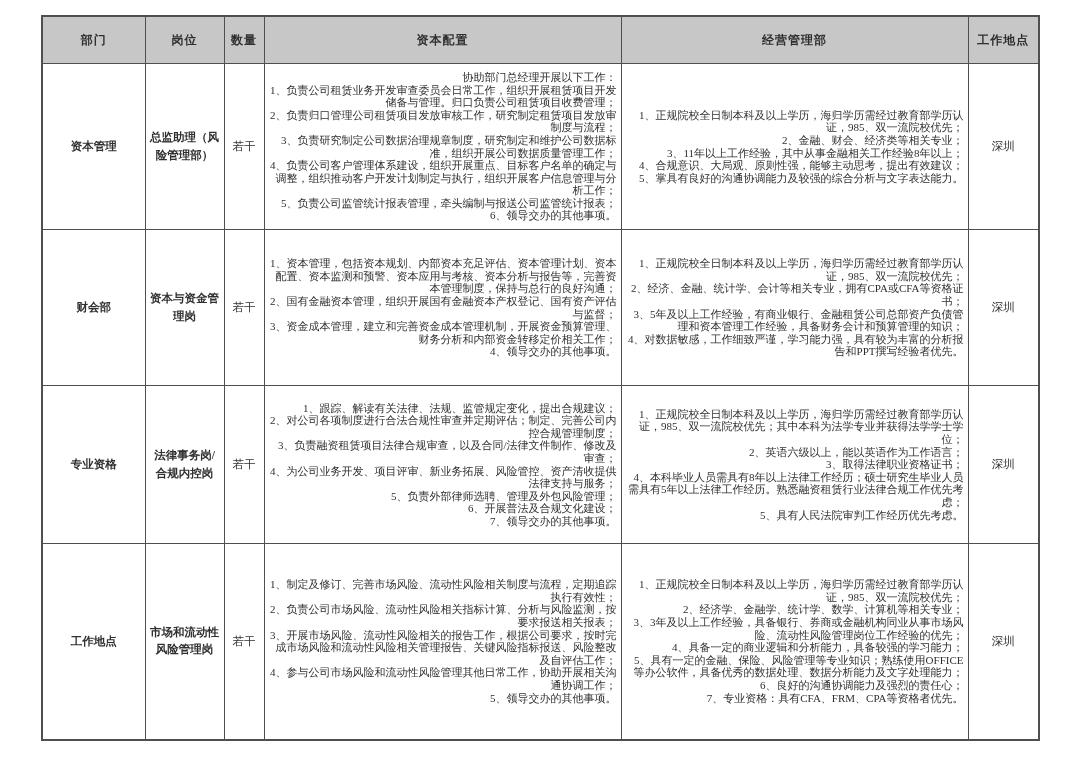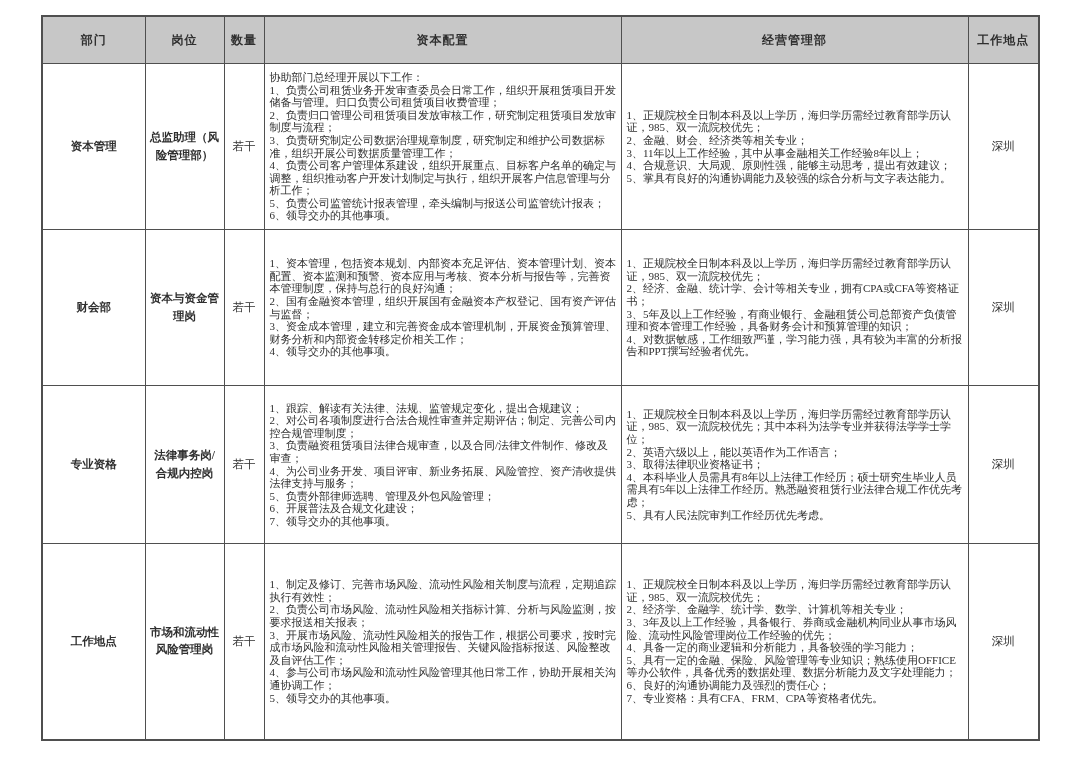--- a/index.html
+++ b/index.html
@@ -45,21 +45,21 @@
   td.c-center {
     text-align: center;
     font-size: 11.5px;
     padding: 2px 4px;
     line-height: 1.5;
   }
   td.c-dept, td.c-pos {
     font-weight: bold;
   }
   td.c-text {
-    text-align: left;
+    text-align: right;
     font-size: 11px;
     line-height: 12.6px;
     padding: 2px 4px 2px 5px;
     white-space: pre-line;
     word-break: break-all;
   }
   tr.r0 { height: 166px; }
   tr.r1 { height: 156px; }
   tr.r2 { height: 158px; }
   tr.r3 { height: 196px; }

